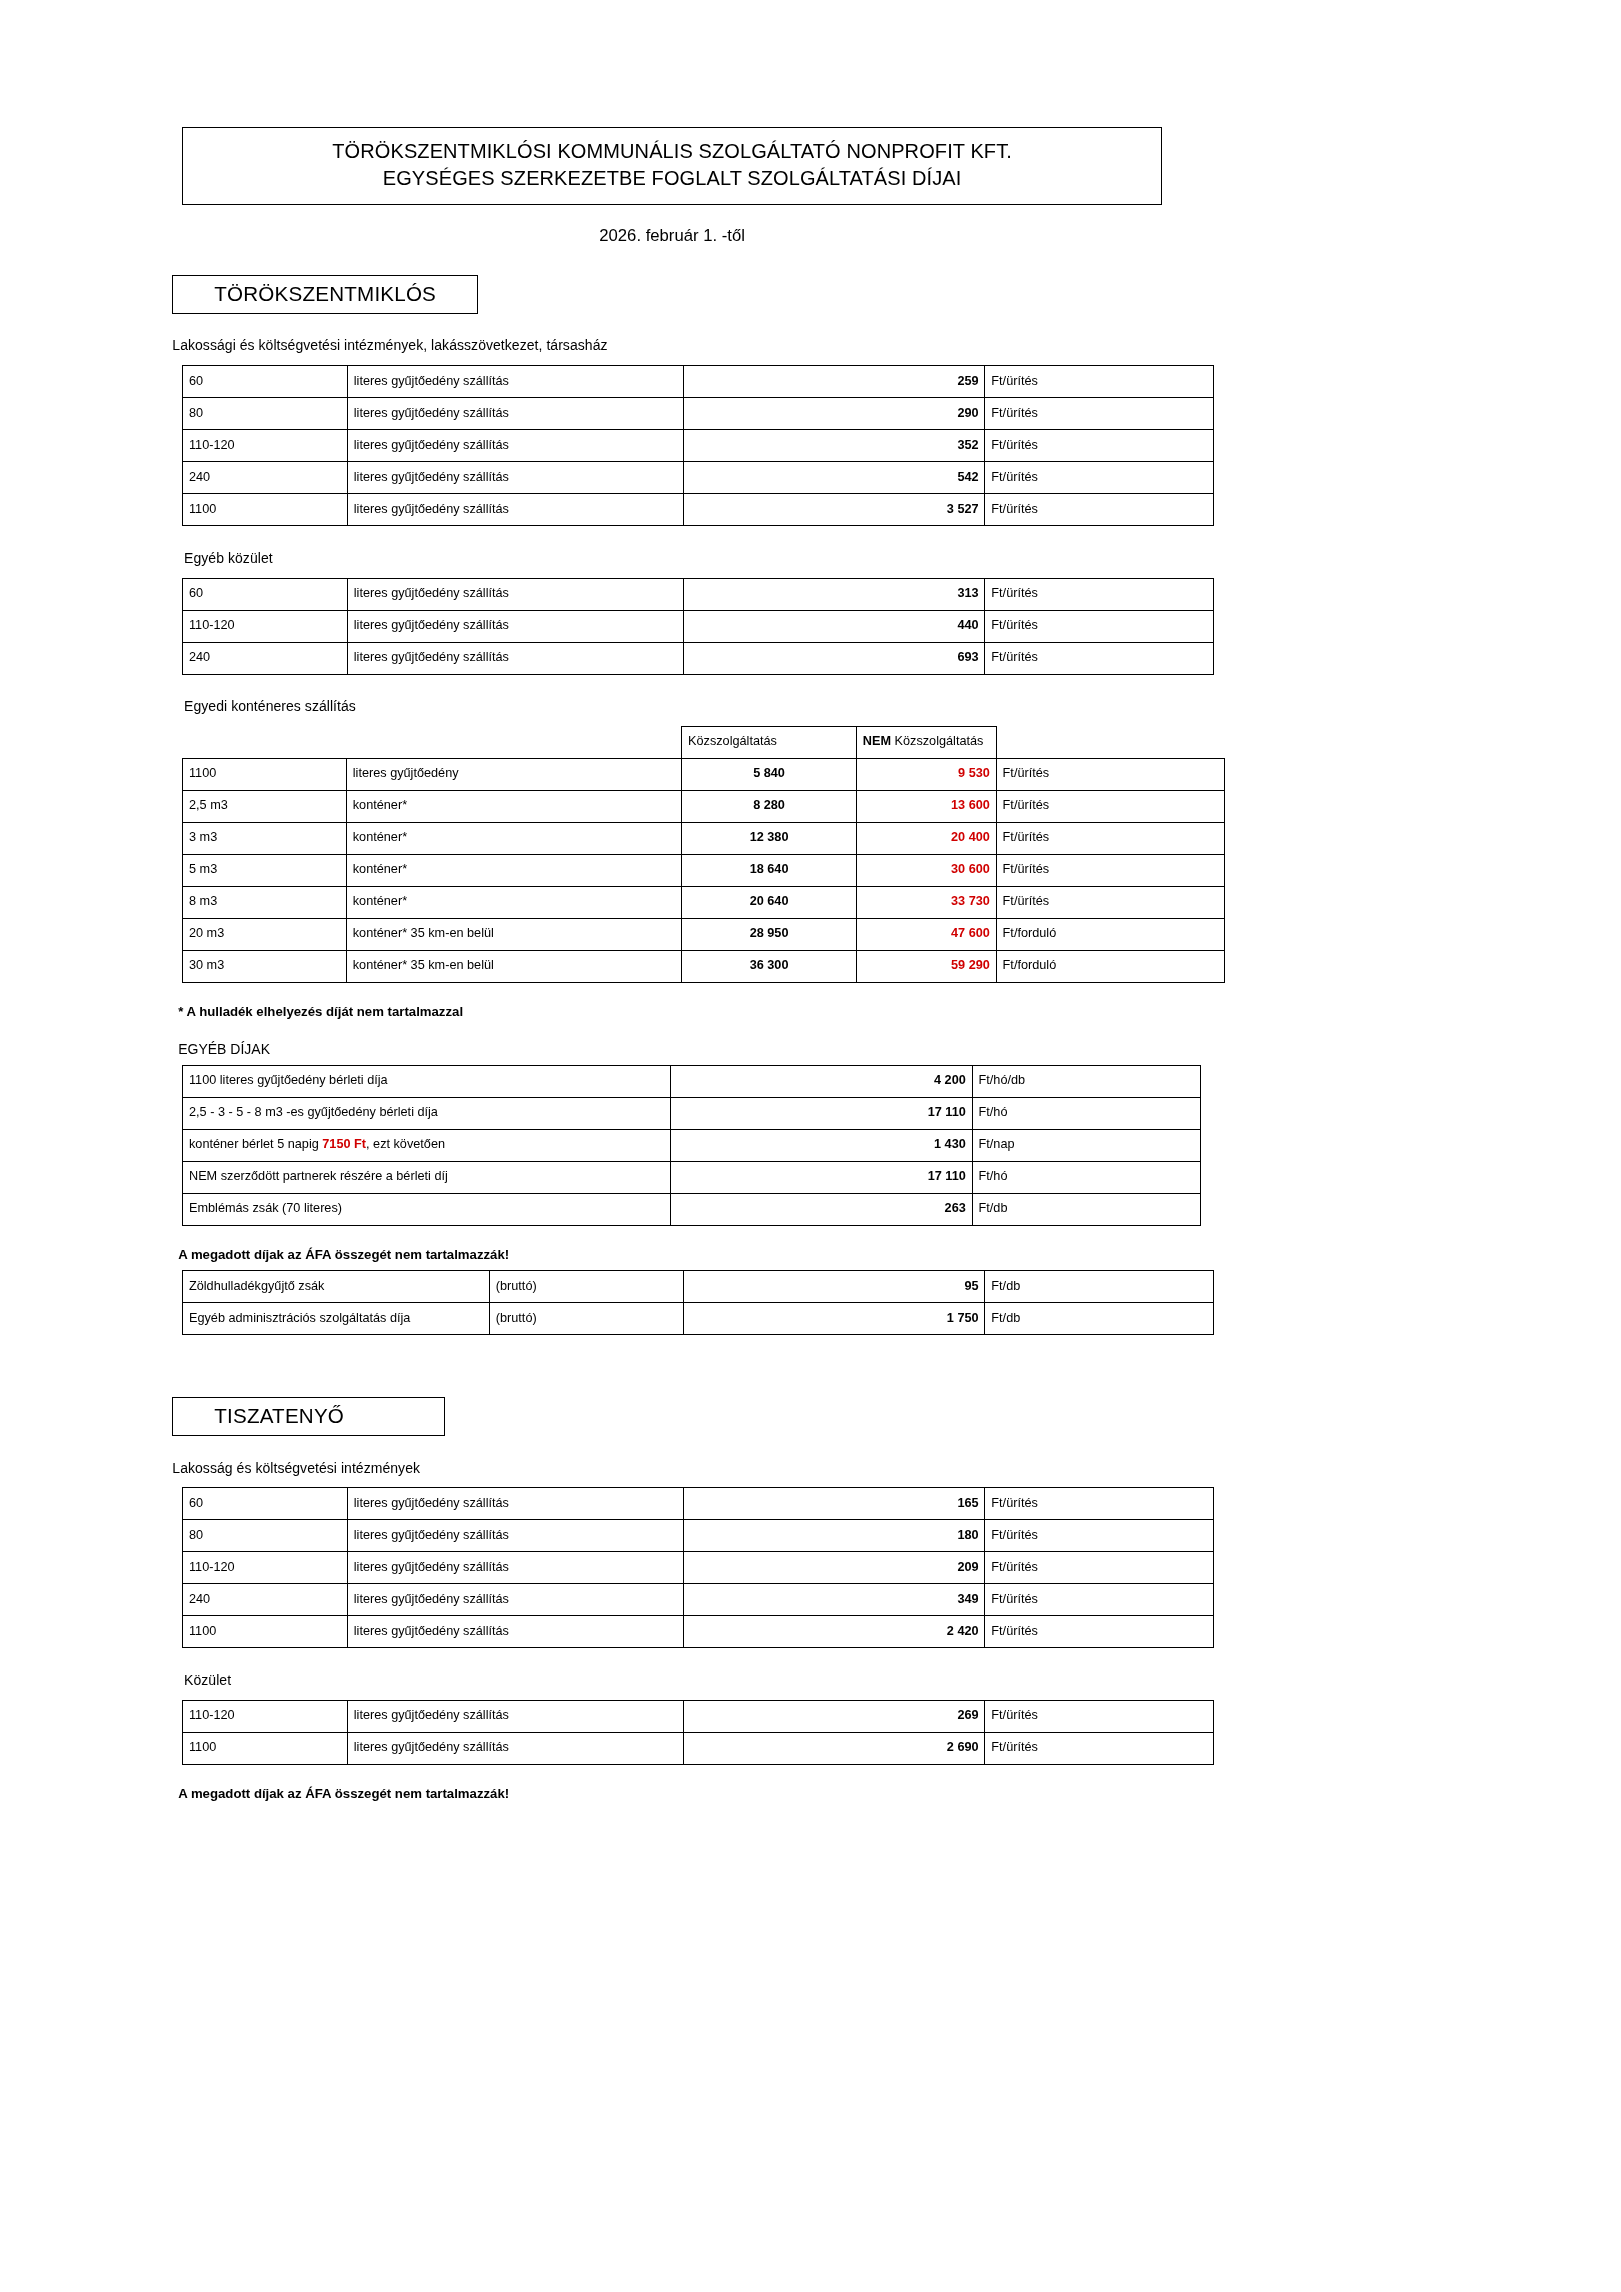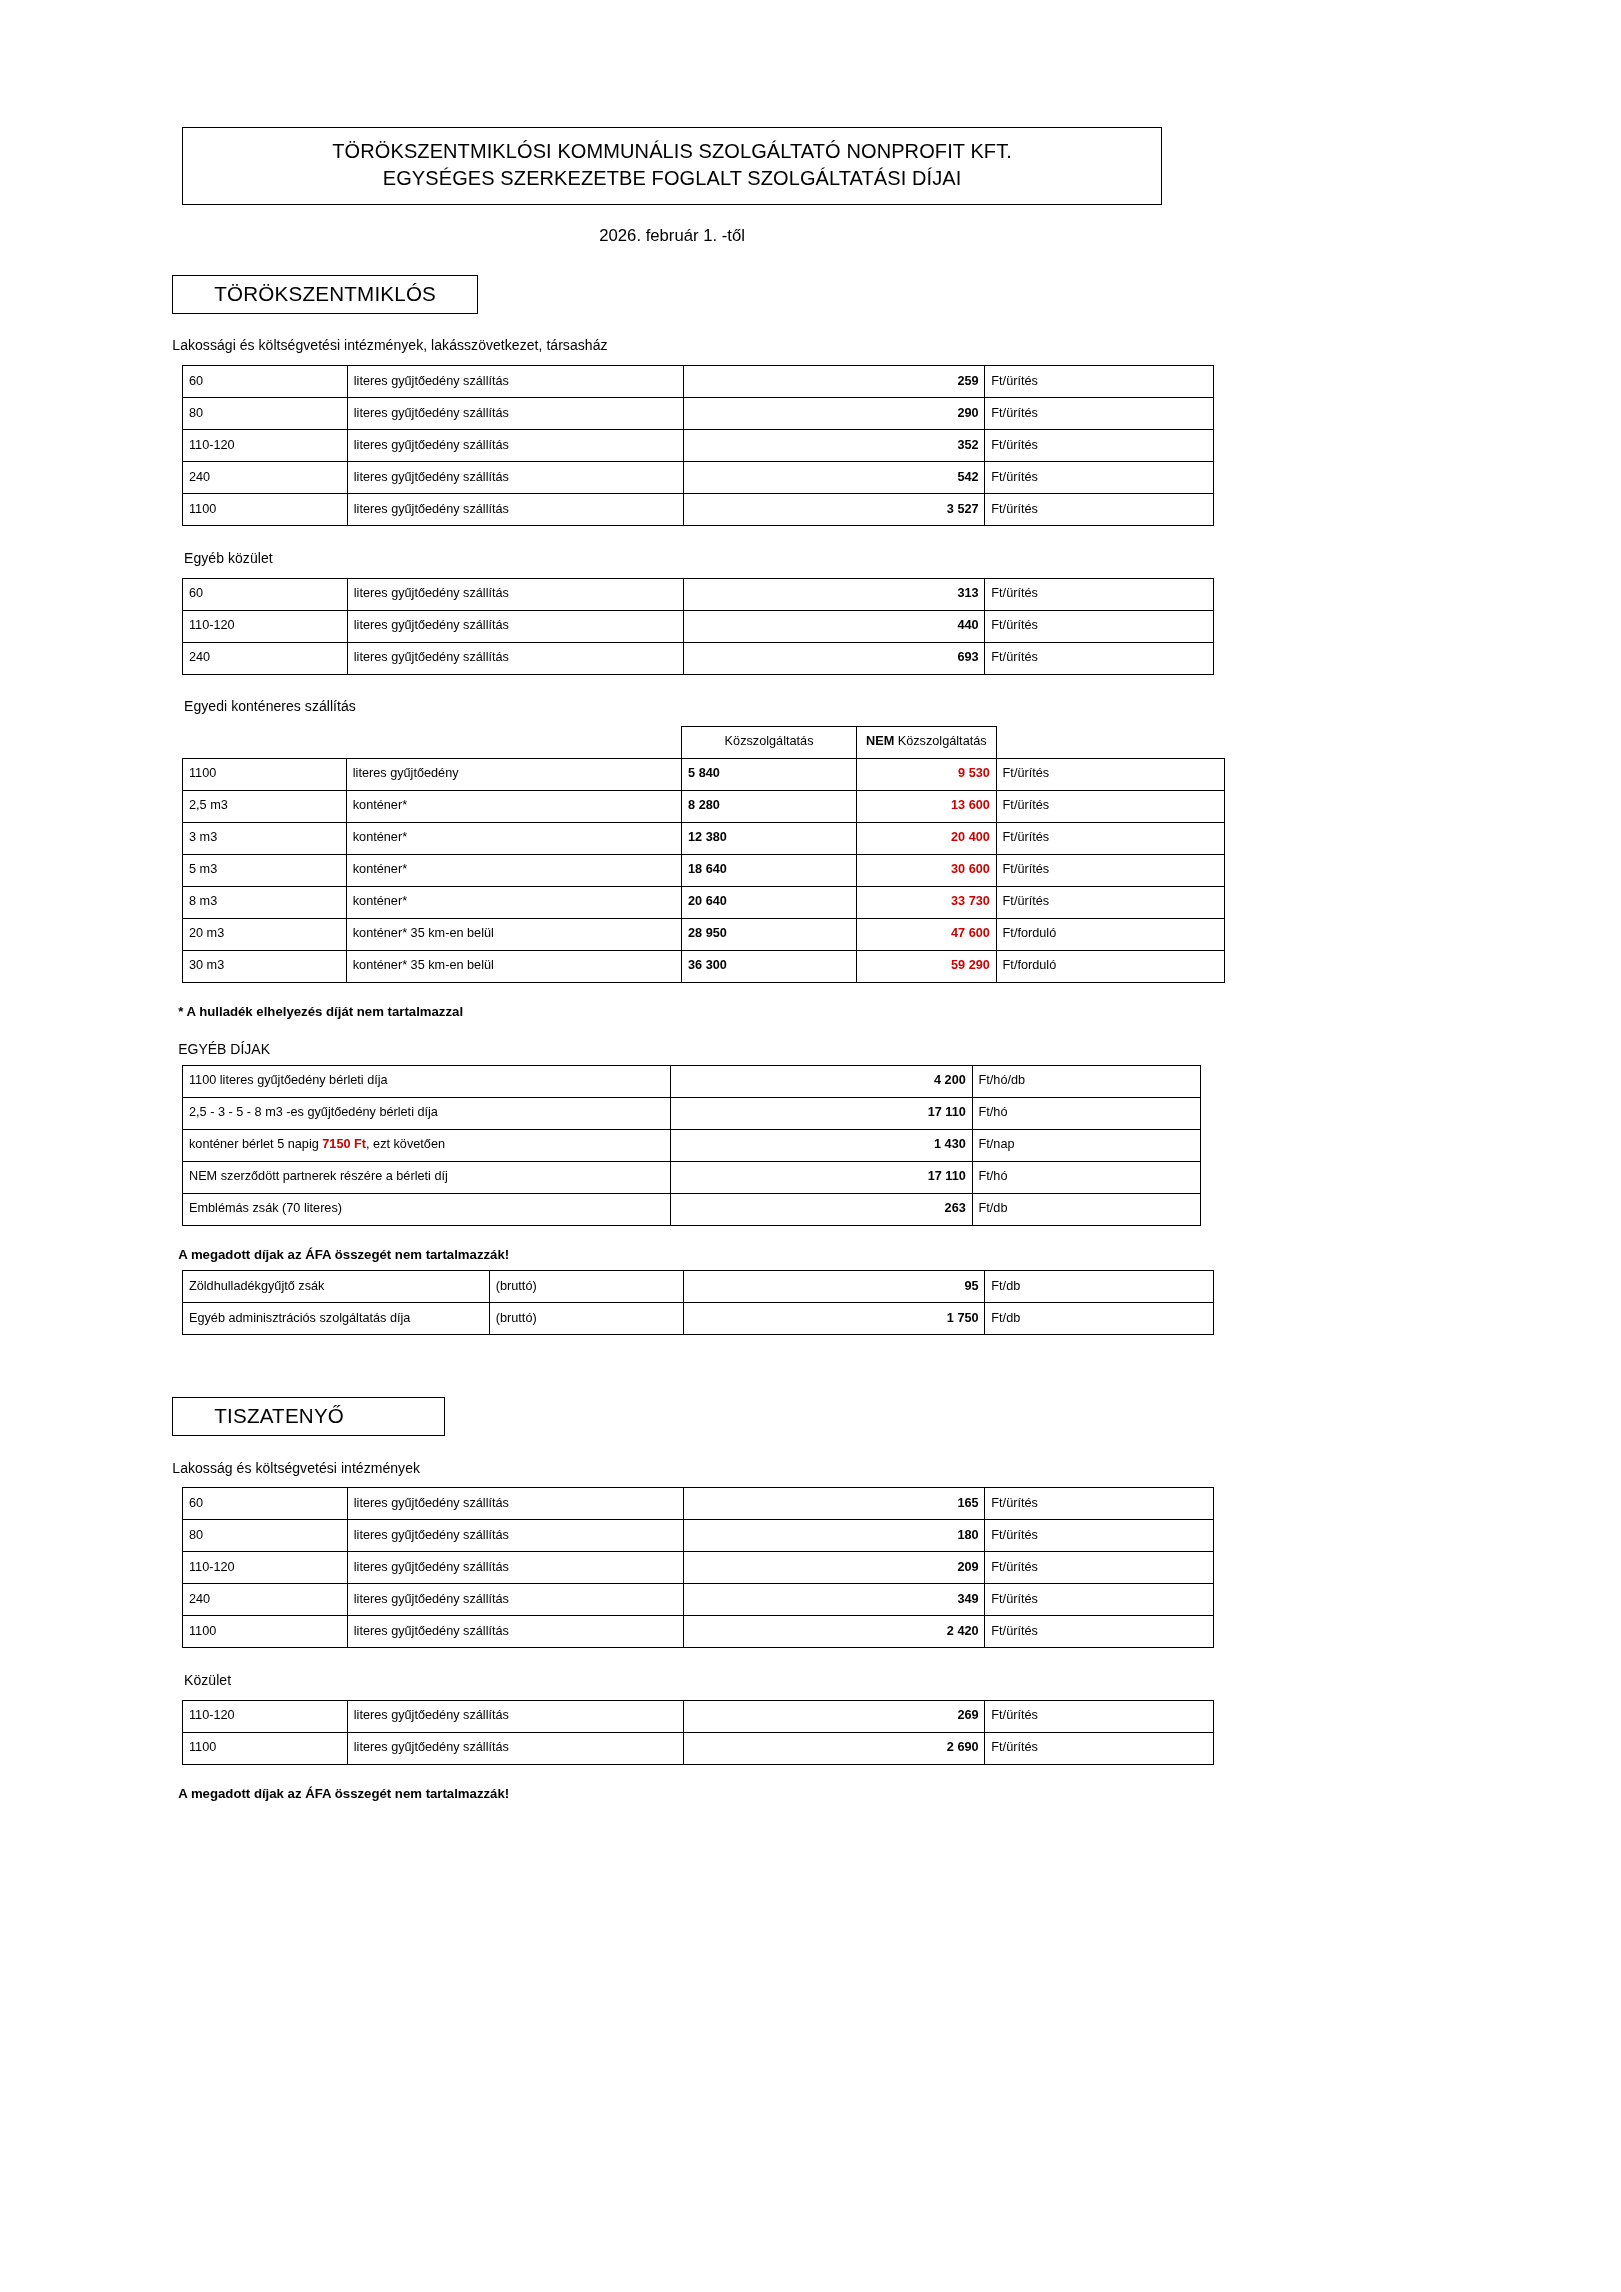--- a/index.html
+++ b/index.html
@@ -104,29 +104,29 @@
     line-height: 1.1;
   }
   td.c-size   { width: 152px; }
   td.c-desc   { width: 323px; }
   td.c-price  { width: 289px; text-align: right; font-weight: bold; padding-right: 7.8px; }
   td.c-unit   { width: 216px; font-size: 12.3px; border-left: none; padding-left: 4.9px; }
 
   
   td.k-size  { width: 152px; }
   td.k-desc  { width: 323px; margin-left: 8px; }
-  td.k-p1    { width: 162px; text-align: left; font-weight: bold; padding-right: 7.8px; }
+  td.k-p1    { width: 162px; text-align: center; font-weight: bold; padding-right: 7.8px; }
   td.k-p2    { width: 127px; text-align: right; font-weight: bold; padding-right: 7.8px; color: #d00000; }
   td.k-unit  { width: 216px; font-size: 12.3px; border-left: none; padding-left: 4.9px; }
 
   .hdr-row td {
     height: 25.5px;
     font-size: 11.3px;
     font-weight: normal;
-    text-align: center;
+    text-align: left;
     color: #000;
   }
   .hdr-row td.k-p2 { color: #000; font-weight: normal; }
   .hdr-row td.noborder {
     border: none;
   }
   .hdr-row td.k-p2 b { font-weight: bold; }
 
   
   td.o-desc  { width: 475px; font-size: 12.7px; }

